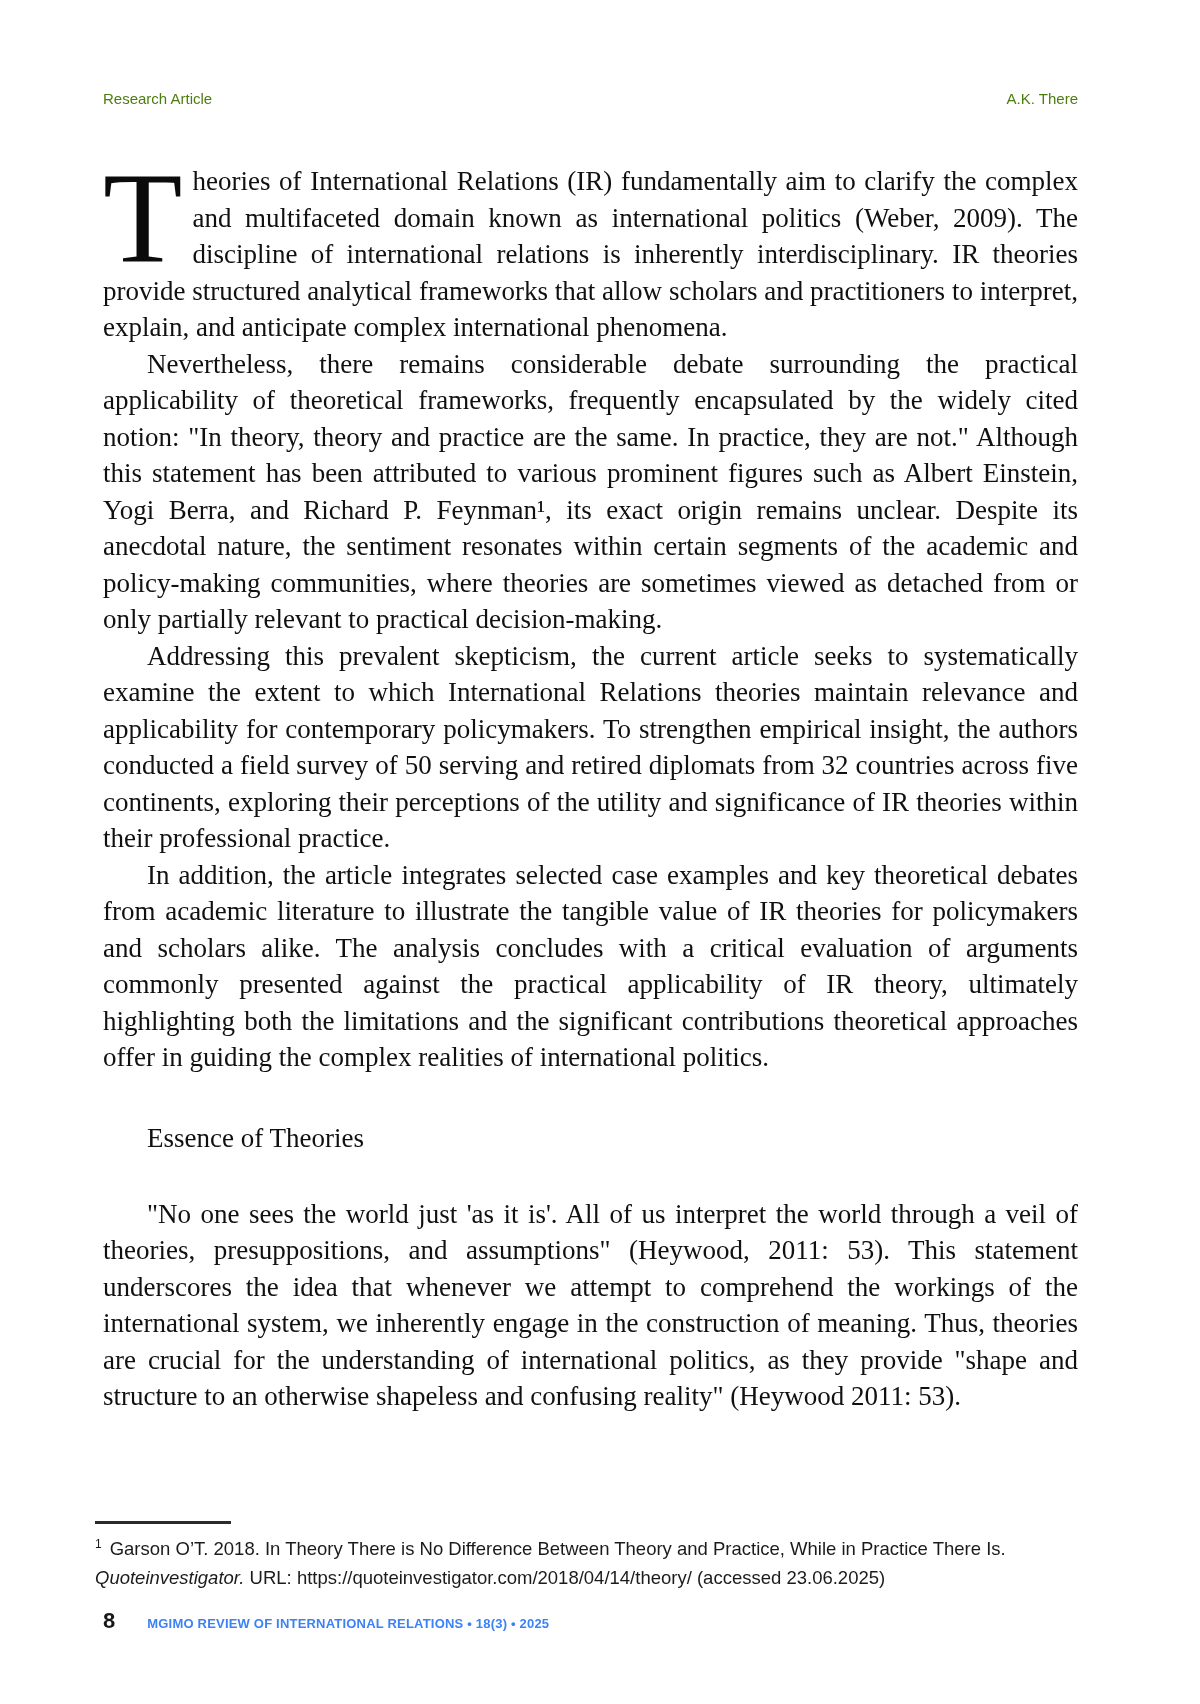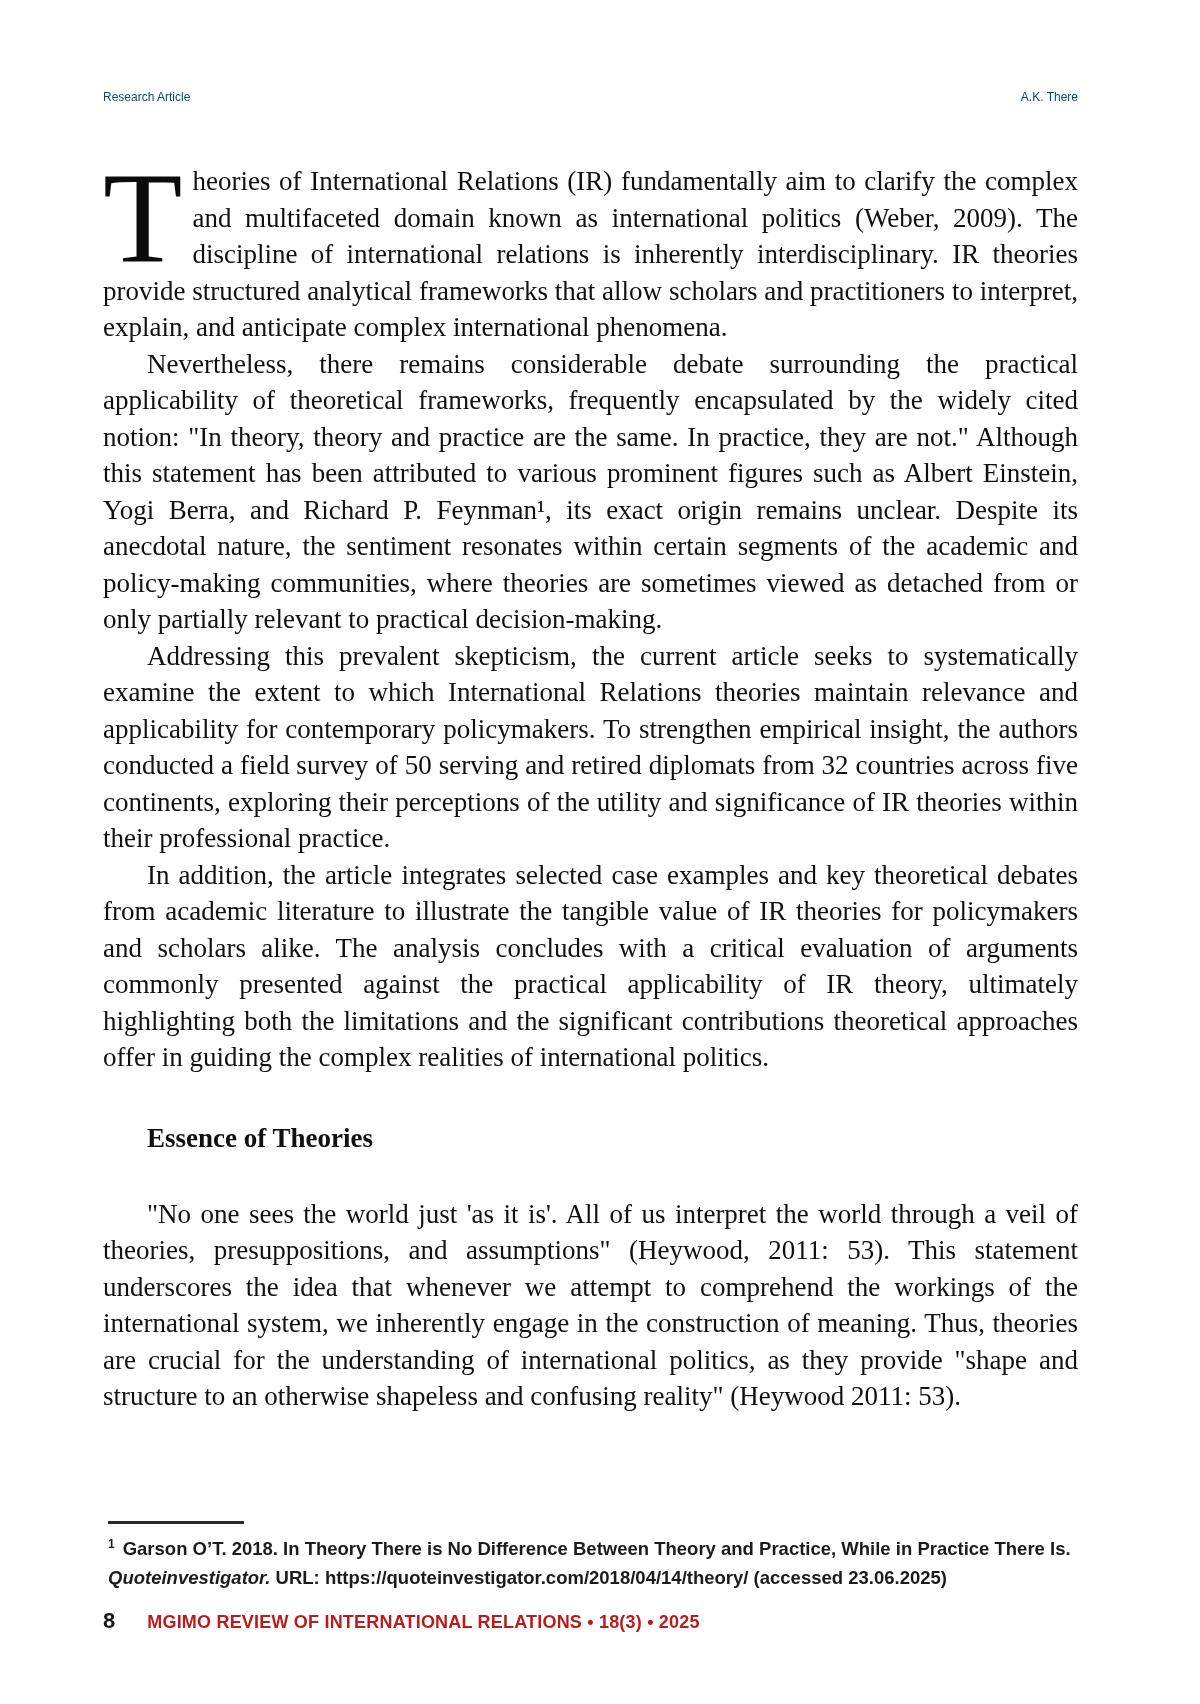--- a/index.html
+++ b/index.html
@@ -18,22 +18,22 @@
   }
   .page-header {
     position: absolute;
     top: 90px;
     left: 103px;
     width: 975px;
     display: flex;
     justify-content: space-between;
     align-items: baseline;
     font-family: "Liberation Sans", sans-serif;
-    font-size: 12px;
-    color: #0c4a6e;
+    font-size: 15px;
+    color: #4d7c0f;
   }
   .article-body {
     position: absolute;
     top: 163px;
     left: 103px;
     width: 975px;
     font-size: 27px;
     line-height: 36.5px;
     text-align: justify;
   }
@@ -47,30 +47,29 @@
     float: left;
     font-size: 130px;
     line-height: 104px;
     margin: 2px 10px 0 0;
     font-weight: 400;
     color: #0b0b0b;
   }
   .section-heading {
     font-size: 27px;
     line-height: 32px;
-    font-weight: 700;
+    font-weight: 400;
     margin: 46px 0 42px 44px;
     text-align: left;
   }
   .footnote-area {
     position: absolute;
     top: 1521px;
-    left: 108px;
+    left: 95px;
     width: 975px;
-    font-weight: bold;
   }
   .footnote-rule {
     width: 136px;
     height: 3px;
     background: #2b2b2b;
     margin-bottom: 10px;
   }
   .footnote {
     margin: 0;
     font-family: "Liberation Sans", sans-serif;
@@ -98,23 +97,23 @@
   }
   .page-num {
     font-family: "Liberation Sans", sans-serif;
     font-weight: 700;
     font-size: 22px;
     color: #16181a;
   }
   .journal {
     font-family: "Liberation Sans", sans-serif;
     font-weight: 700;
-    font-size: 18px;
+    font-size: 13px;
     letter-spacing: 0.2px;
-    color: #b91c1c;
+    color: #3b82f6;
     margin-left: 32px;
   }
 </style>
 </head>
 <body>
 
 <div class="page">
 
   <header class="page-header">
     <span>Research Article</span>

